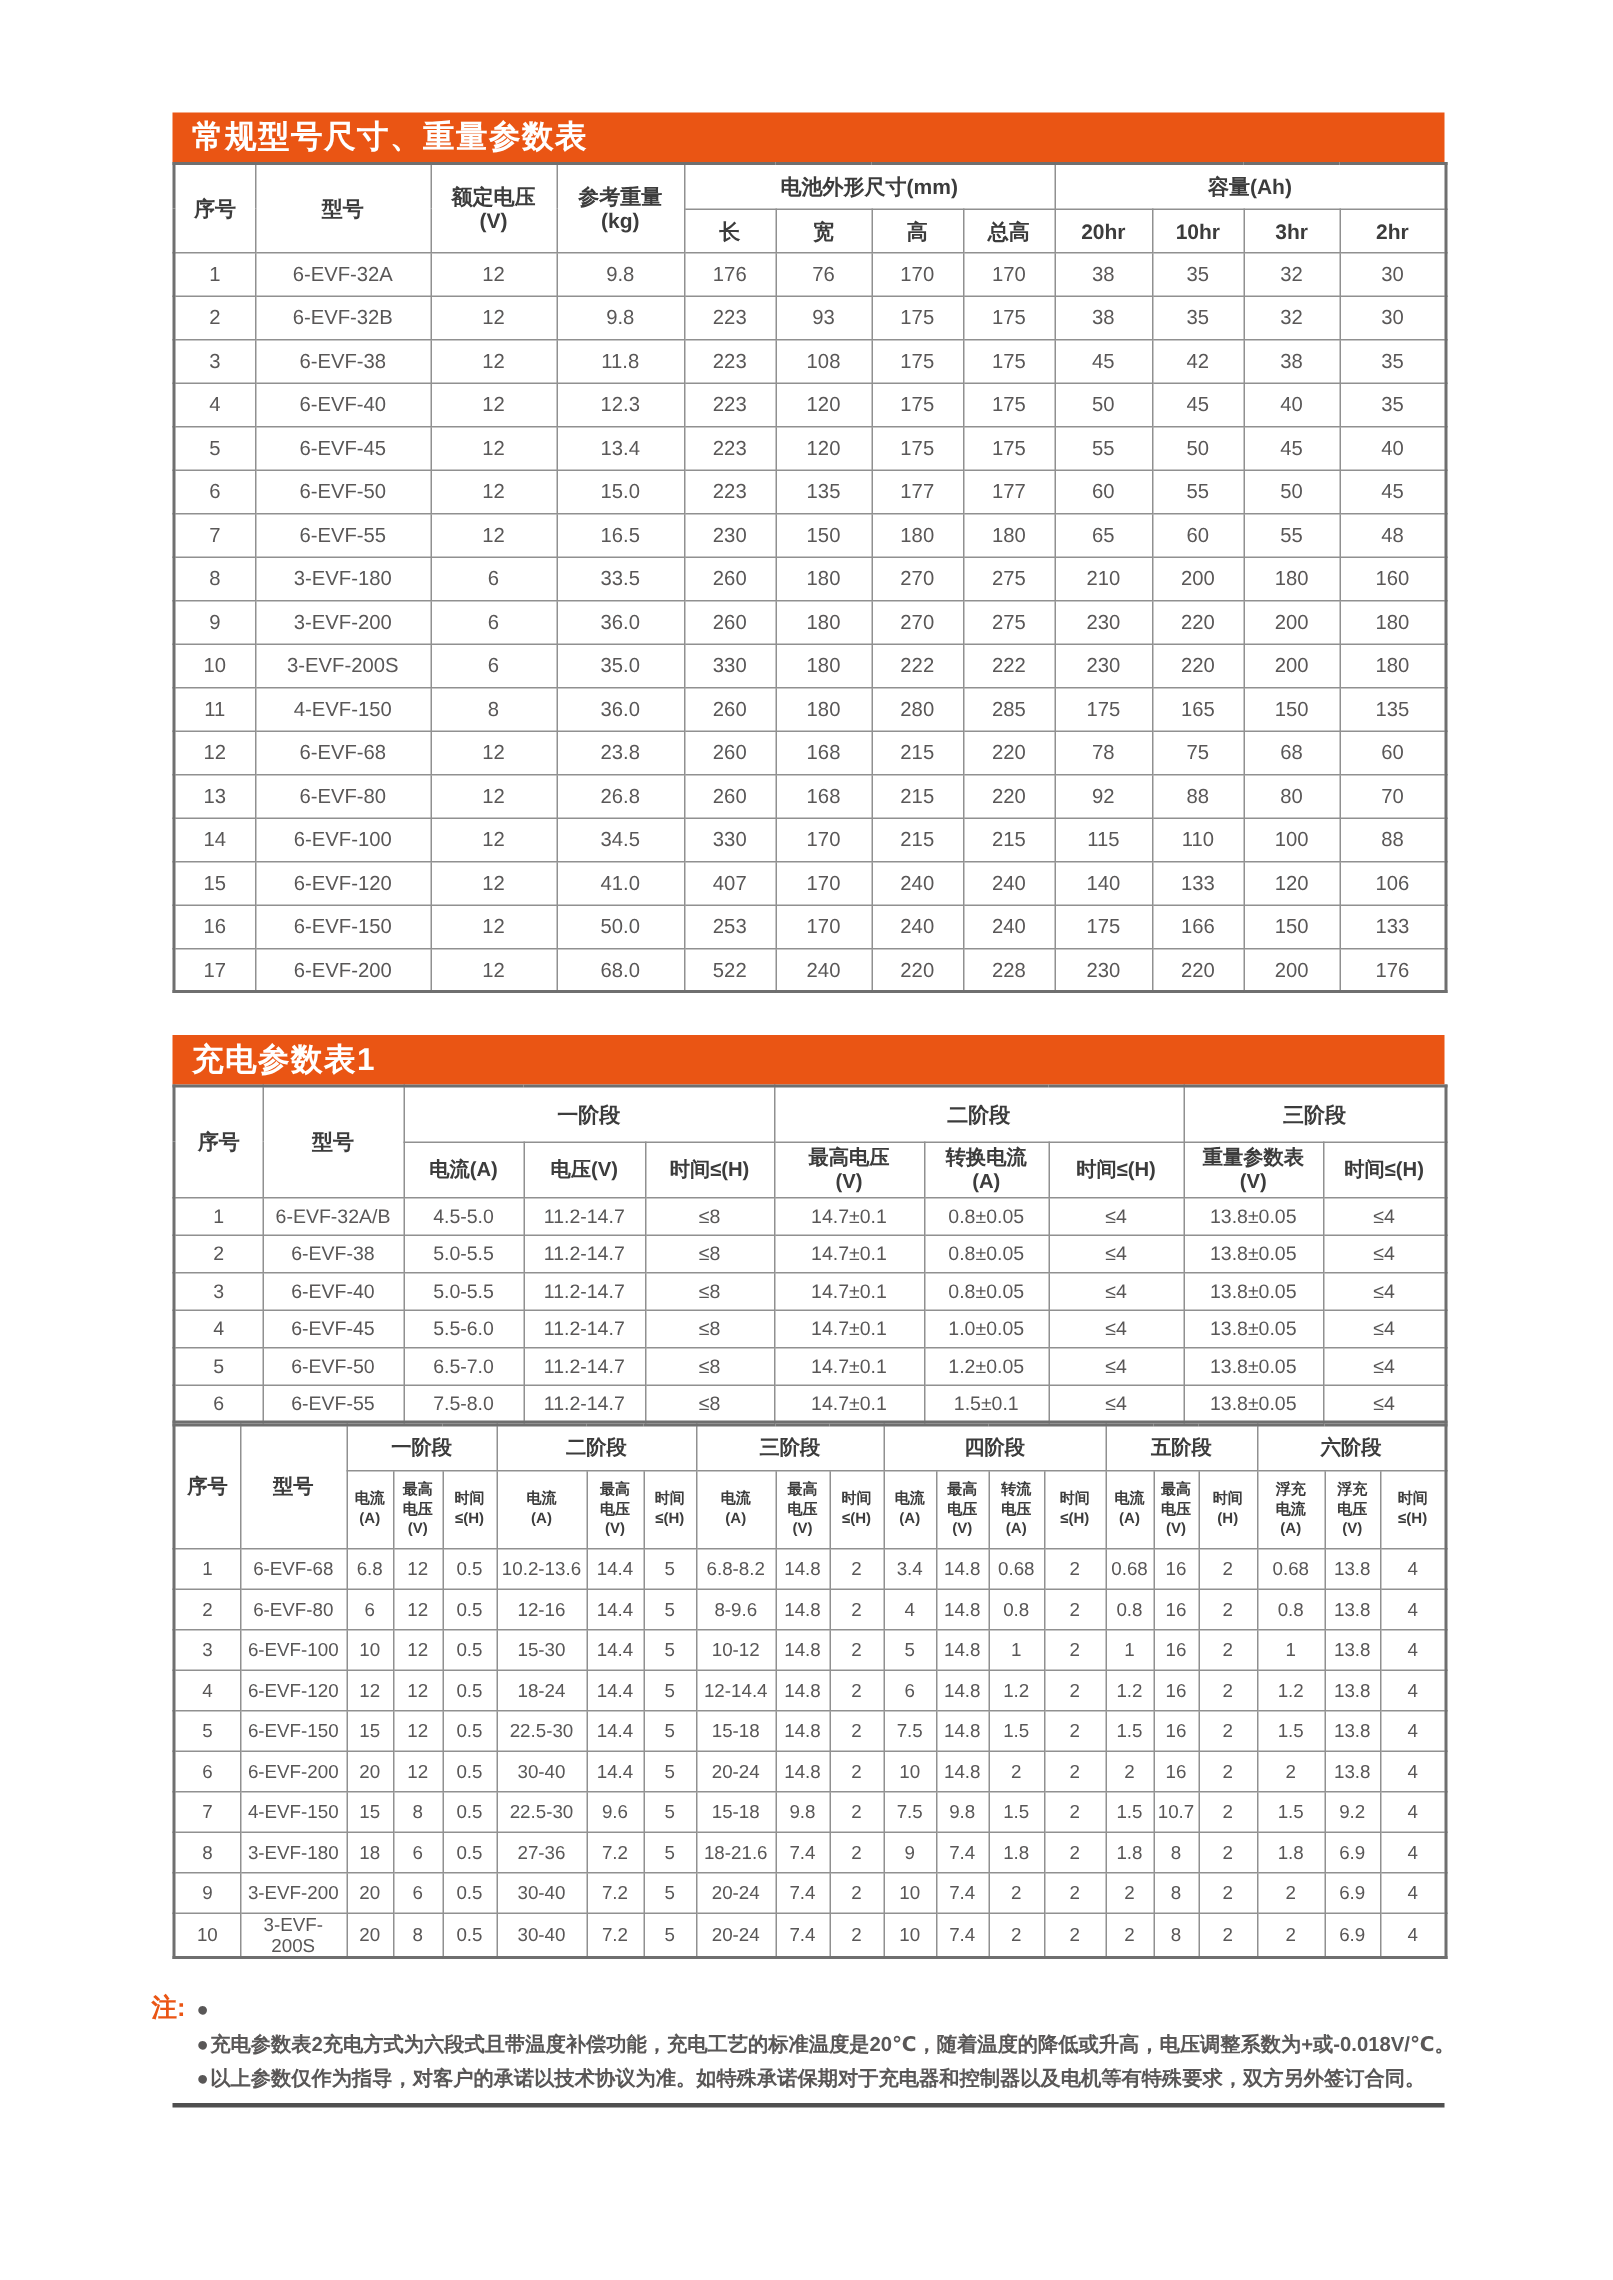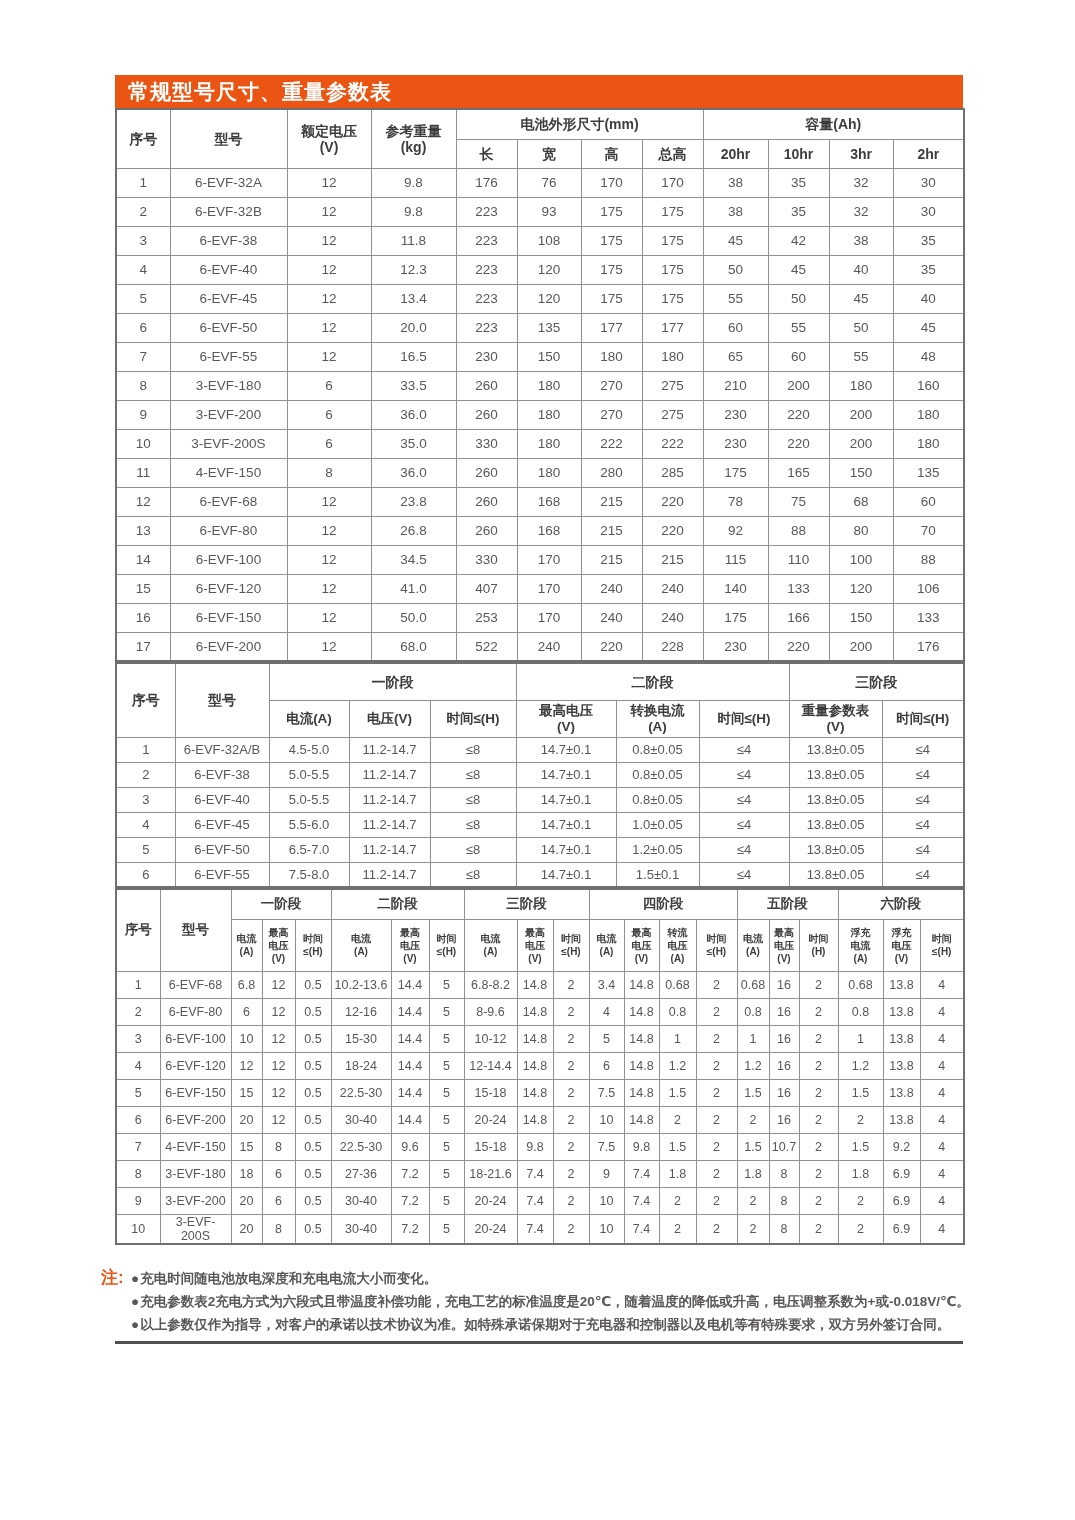--- a/index.html
+++ b/index.html
@@ -168,21 +168,21 @@
           <td>175</td>
           <td>55</td>
           <td>50</td>
           <td>45</td>
           <td>40</td>
         </tr>
         <tr>
           <td>6</td>
           <td>6-EVF-50</td>
           <td>12</td>
-          <td>20.0</td>
+          <td>15.0</td>
           <td>223</td>
           <td>135</td>
           <td>177</td>
           <td>177</td>
           <td>60</td>
           <td>55</td>
           <td>50</td>
           <td>45</td>
         </tr>
         <tr>
@@ -335,20 +335,21 @@
           <td>220</td>
           <td>228</td>
           <td>230</td>
           <td>220</td>
           <td>200</td>
           <td>176</td>
         </tr>
       </tbody>
   </table>
 
+  <div class="title-bar mt-t2">充电参数表1</div>
   <table class="t2">
     <colgroup>
       <col style="width:59px">
         <col style="width:94px">
         <col style="width:80px">
         <col style="width:81px">
         <col style="width:86px">
       <col style="width:100px">
         <col style="width:83px">
         <col style="width:90px">
@@ -769,21 +770,20 @@
           <td>4</td>
         </tr>
       </tbody>
   </table>
 
   <div class="notes">
     <span class="notes-prefix">注:</span>
     <div class="notes-list">
       <div class="note-line">
         <span class="bullet">●</span>
-        <span>充电时间随电池放电深度和充电电流大小而变化。</span>
       </div>
       <div class="note-line">
         <span class="bullet">●</span>
         <span>充电参数表2充电方式为六段式且带温度补偿功能，充电工艺的标准温度是20℃，随着温度的降低或升高，电压调整系数为+或-0.018V/℃。</span>
       </div>
       <div class="note-line">
         <span class="bullet">●</span>
         <span>以上参数仅作为指导，对客户的承诺以技术协议为准。如特殊承诺保期对于充电器和控制器以及电机等有特殊要求，双方另外签订合同。</span>
       </div>
     </div>

